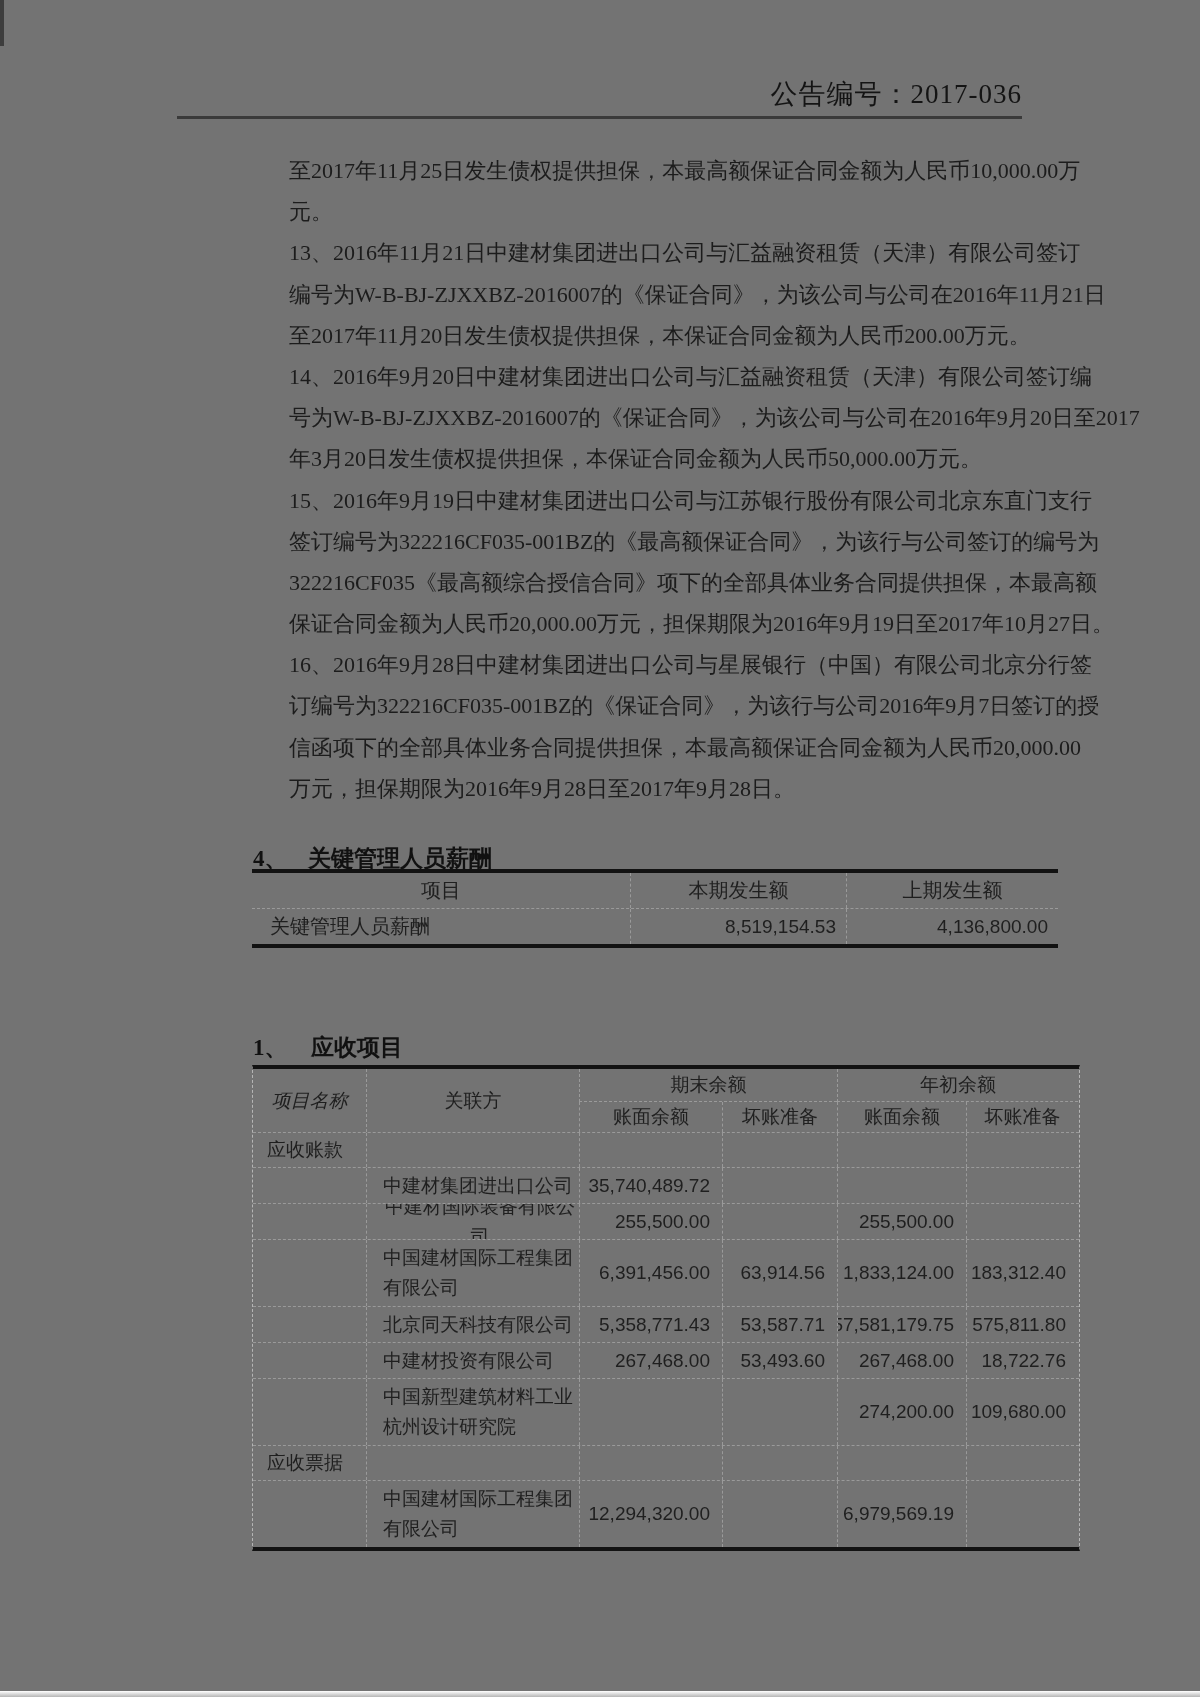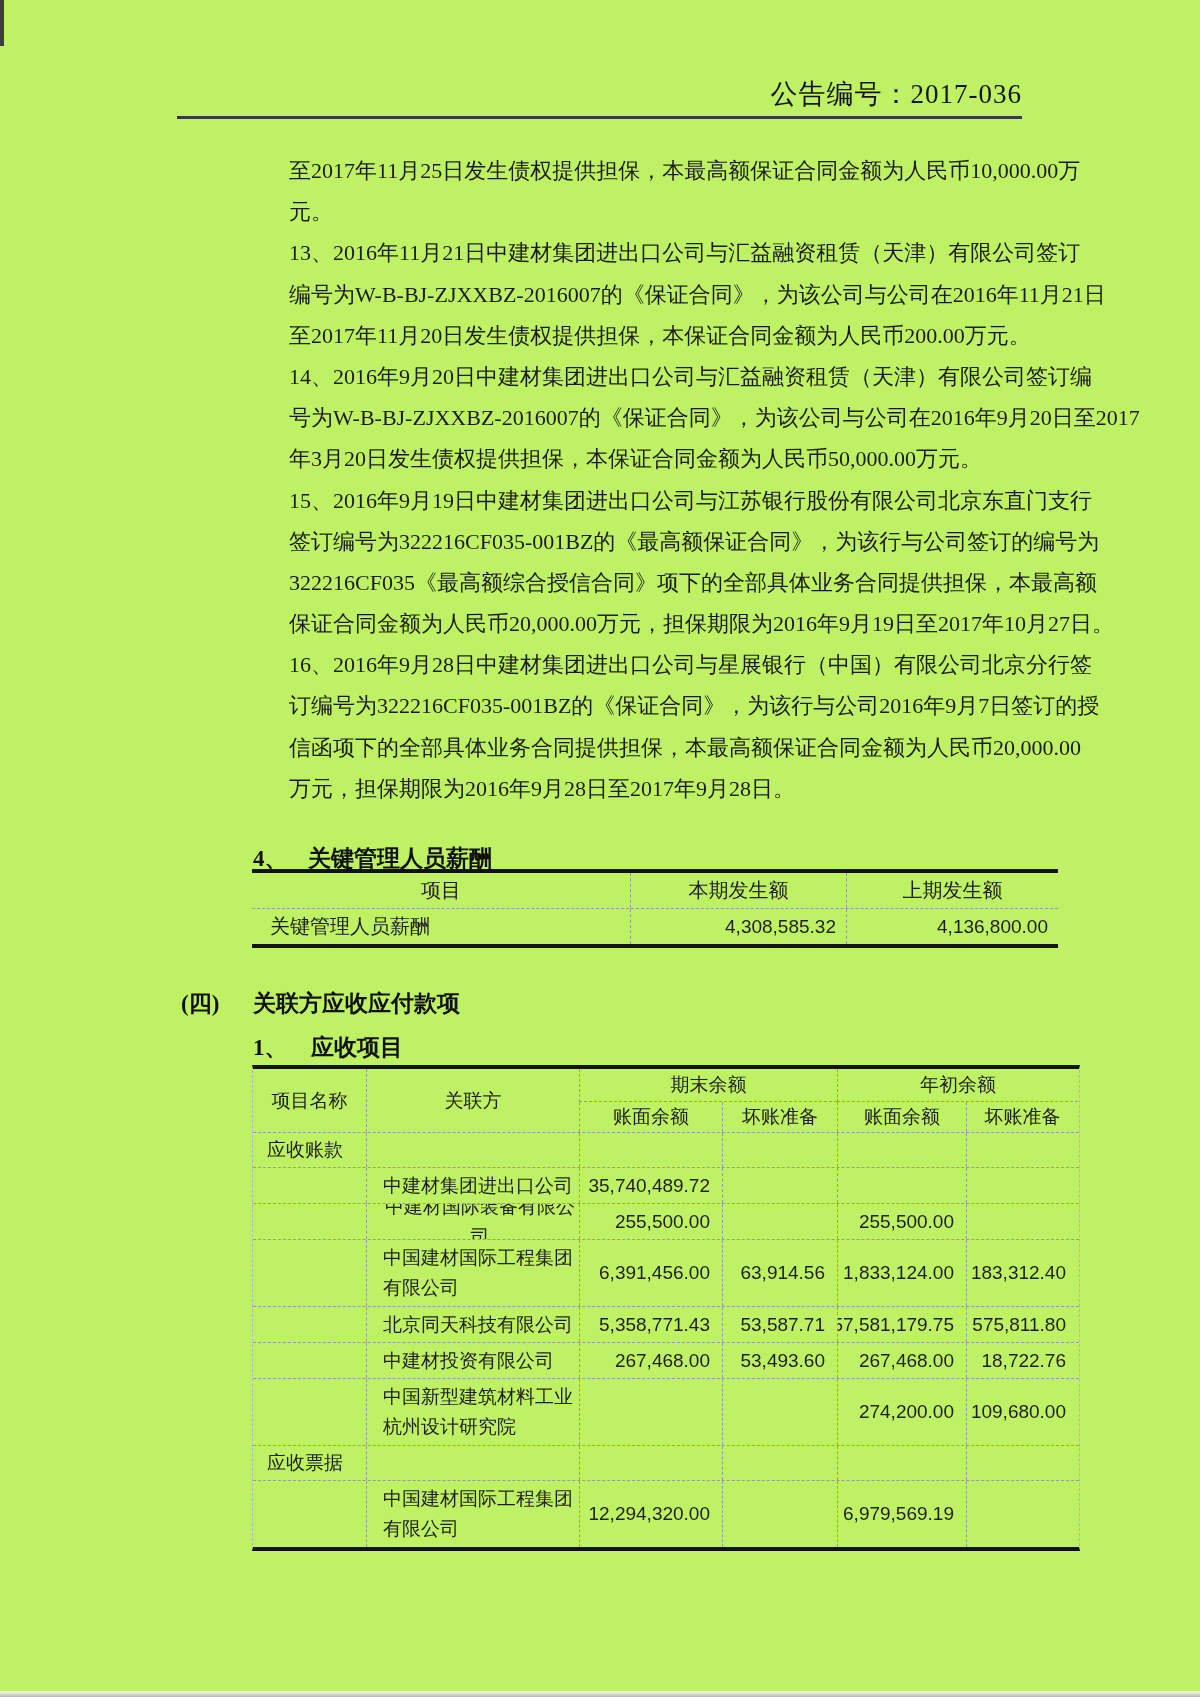--- a/index.html
+++ b/index.html
@@ -1,20 +1,20 @@
 <!DOCTYPE html>
 <html><head>
 <meta charset="utf-8">
 <style>
   html,body{margin:0;padding:0;background:#e8e8e8;}
   .page{
     position:relative;
     width:1200px;height:1697px;
     margin:0 auto;
-    background:#bef264;
+    background:#737373;
     overflow:hidden;
     font-family:"Liberation Serif","DejaVu Serif",serif;
     color:#1f1f1f;
   }
   
   .corner-mark{position:absolute;left:0;top:0;width:4px;height:46px;background:#3d3d3d;}
   .bottom-shade{position:absolute;left:0;bottom:0;width:100%;height:6px;
     background:linear-gradient(#ffffff,#b5b5b5);}
   
   .doc-no{
@@ -48,21 +48,21 @@
     position:absolute;left:252px;top:1065px;width:826px;
     border-top:4px solid #121212;border-bottom:4px solid #121212;
     font-size:19px;
     border-left:1px dashed #b5b5b5;border-right:1px dashed #b5b5b5;
     box-sizing:content-box;
   }
   .t2 .grid6{display:grid;grid-template-columns:113px 213px 143px 115px 129px 112px;}
   .t2 .thead{display:grid;grid-template-columns:113px 213px 143px 115px 129px 112px;
     grid-template-rows:33px 30px;}
   .t2 .hc{display:flex;align-items:center;justify-content:center;}
-  .t2 .h-item{grid-column:1;grid-row:1/3;}
+  .t2 .h-item{grid-column:1;grid-row:1/3;font-style:italic;}
   .t2 .h-party{grid-column:2;grid-row:1/3;border-left:1px dashed #9a9a9a;}
   .t2 .h-end{grid-column:3/5;grid-row:1;border-left:1px dashed #9a9a9a;border-bottom:1px dashed #9a9a9a;}
   .t2 .h-beg{grid-column:5/7;grid-row:1;border-left:1px dashed #9a9a9a;border-bottom:1px dashed #9a9a9a;}
   .t2 .h-sub1{grid-column:3;grid-row:2;border-left:1px dashed #9a9a9a;}
   .t2 .h-sub2{grid-column:4;grid-row:2;border-left:1px dashed #9a9a9a;}
   .t2 .h-sub3{grid-column:5;grid-row:2;border-left:1px dashed #9a9a9a;}
   .t2 .h-sub4{grid-column:6;grid-row:2;border-left:1px dashed #9a9a9a;}
   .t2 .brow{border-top:1px dashed #9a9a9a;}
   .t2 .rh34{height:34px;}
   .t2 .rh35{height:35px;text-align:center;}
@@ -109,28 +109,25 @@
   </div>
 
   <div class="t1">
     <div class="row hrow">
       <div class="cell">项目</div>
       <div class="cell vline">本期发生额</div>
       <div class="cell vline">上期发生额</div>
     </div>
     <div class="row drow">
       <div class="cell left">关键管理人员薪酬</div>
-      <div class="cell vline num">4,308,585.32</div>
+      <div class="cell vline num">8,519,154.53</div>
       <div class="cell vline num">4,136,800.00</div>
     </div>
   </div>
 
-  <div class="sec-head" style="left:181px;top:988px;">
-    <span class="sec-num" style="width:72px;">(四)</span><span>关联方应收应付款项</span>
-  </div>
 
   <div class="sec-head" style="left:253px;top:1032px;">
     <span class="sec-num" style="width:58px;">1、</span><span>应收项目</span>
   </div>
 
   <div class="t2">
     <div class="thead">
       <div class="hc h-item">项目名称</div>
       <div class="hc h-end">期末余额</div>
       <div class="hc h-party">关联方</div>

